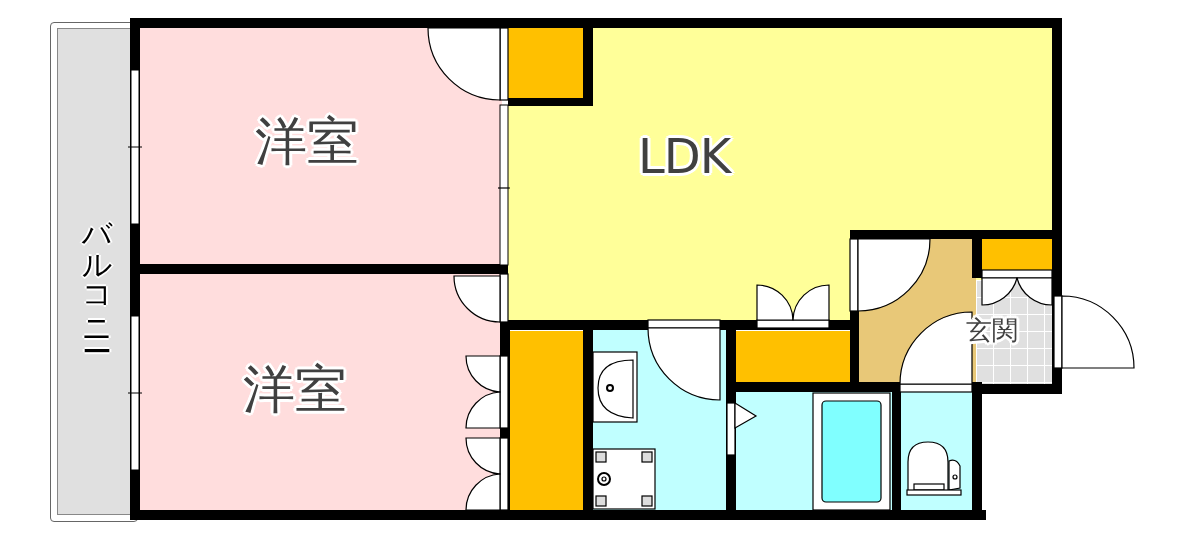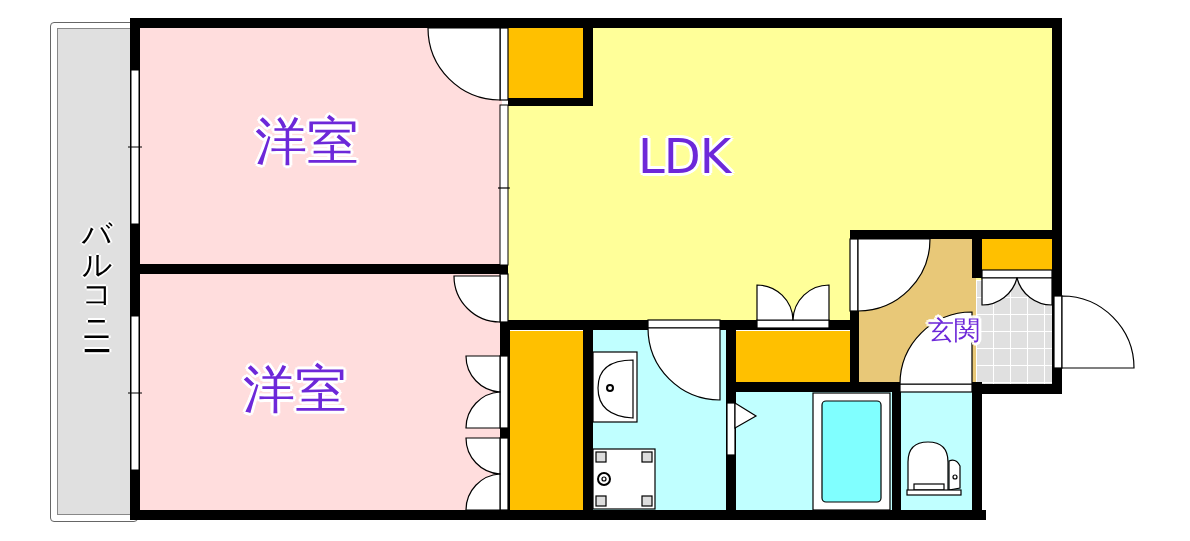--- a/index.html
+++ b/index.html
@@ -1,18 +1,18 @@
 <!DOCTYPE html>
 <html><head>
 <meta charset="utf-8">
 <style>
   html, body { margin:0; padding:0; background:#ffffff; }
   body { width:1190px; height:541px; position:relative; overflow:hidden; font-family:"DejaVu Sans", sans-serif; }
   .abs { position:absolute; }
-  .room-label { position:absolute; color:#6d28d9; font-weight:normal; white-space:nowrap;
+  .room-label { position:absolute; color:#404040; font-weight:normal; white-space:nowrap;
     text-shadow: 3px 0 0 #fff, -3px 0 0 #fff, 0 3px 0 #fff, 0 -3px 0 #fff, 2px 2px 0 #fff, -2px -2px 0 #fff, 2px -2px 0 #fff, -2px 2px 0 #fff; }
   svg { position:absolute; left:0; top:0; }
 </style>
 </head>
 <body>
 
 <div class="abs" style="left:50px;top:22px;width:86px;height:498px;border:1px solid #666;border-radius:4px;background:#fff;"></div>
 <div class="abs" style="left:57px;top:28px;width:76px;height:485px;background:#e0e0e0;border:1px solid #888;"></div>
 <div class="abs" style="left:75px;top:200px;width:40px;font-size:30px;line-height:36px;text-align:center;color:#000;writing-mode:vertical-rl;text-shadow:2px 0 0 #fff,-2px 0 0 #fff,0 2px 0 #fff,0 -2px 0 #fff;">バルコニー</div>
 
@@ -164,13 +164,13 @@
     <path d="M949 461 Q956 458 960 466 L960 488 L949 490 Z"></path>
     <circle cx="955" cy="477" r="2"></circle>
     <rect x="914" y="484" width="30" height="6"></rect>
     <rect x="907" y="490" width="54" height="5"></rect>
   </g>
 </svg>
 
 <div class="room-label" style="left:255px;top:107px;font-size:52px;">洋室</div>
 <div class="room-label" style="left:243px;top:355px;font-size:52px;">洋室</div>
 <div class="room-label" style="left:638px;top:128px;font-size:48px;letter-spacing:-1px;">LDK</div>
-<div class="room-label" style="left:928px;top:313px;font-size:26px;">玄関</div>
+<div class="room-label" style="left:966px;top:313px;font-size:26px;">玄関</div>
 
 </body></html>

